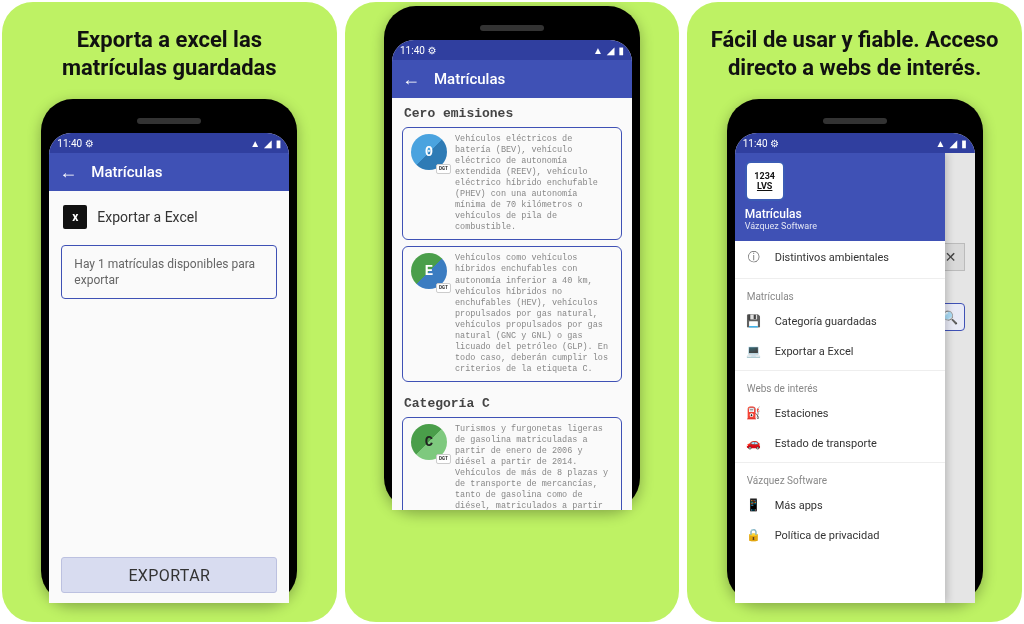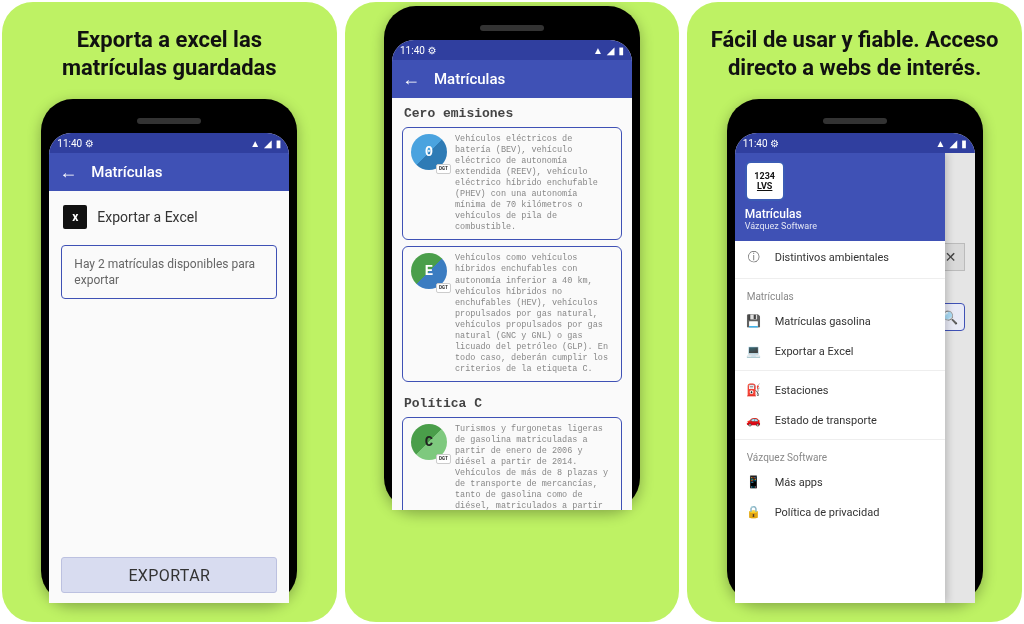--- a/index.html
+++ b/index.html
@@ -225,21 +225,21 @@
       </div>
       <div class="appbar">
         <span class="back">←</span>
         <span>Matrículas</span>
       </div>
       <div class="content">
         <div class="p1-row">
           <div class="excel-icon">x</div>
           <div class="txt">Exportar a Excel</div>
         </div>
-        <div class="p1-box">Hay 2 matrículas disponibles para exportar</div>
+        <div class="p1-box">Hay 1 matrículas disponibles para exportar</div>
         <div class="p1-btn">EXPORTAR</div>
       </div>
     </div>
   </div>
 </div>
 
 <div class="panel">
   <div class="phone">
     <div class="speaker"></div>
     <div class="phone-inner">
@@ -264,21 +264,21 @@
             </div>
           <div class="card-text">Vehículos eléctricos de batería (BEV), vehículo eléctrico de autonomía extendida (REEV), vehículo eléctrico híbrido enchufable (PHEV) con una autonomía mínima de 70 kilómetros o vehículos de pila de combustible.</div>
         </div>
         <div class="card">
           <div class="badge badge-eco">
               <span>E</span>
               <span class="dgt">DGT</span>
             </div>
           <div class="card-text">Vehículos como vehículos híbridos enchufables con autonomía inferior a 40 km, vehículos híbridos no enchufables (HEV), vehículos propulsados por gas natural, vehículos propulsados por gas natural (GNC y GNL) o gas licuado del petróleo (GLP). En todo caso, deberán cumplir los criterios de la etiqueta C.</div>
         </div>
-        <div class="cat-title">Política C</div>
+        <div class="cat-title">Categoría C</div>
         <div class="card">
           <div class="badge badge-c">
               <span>C</span>
               <span class="dgt">DGT</span>
             </div>
           <div class="card-text">Turismos y furgonetas ligeras de gasolina matriculadas a partir de enero de 2006 y diésel a partir de 2014. Vehículos de más de 8 plazas y de transporte de mercancías, tanto de gasolina como de diésel, matriculados a partir de 2014. Por tanto, los de gasolina deben cumplir la norma Euro 4,5 y 6 y en Diésel la Euro 6.</div>
         </div>
         <div class="cat-title">Categoría B</div>
       </div>
     </div>
@@ -313,27 +313,28 @@
             <div class="drawer-sub">Vázquez Software</div>
           </div>
           <div class="drawer-item">
             <span class="ic">ⓘ</span>
             <span>Distintivos ambientales</span>
           </div>
           <div class="divider"></div>
           <div class="drawer-section">Matrículas</div>
           <div class="drawer-item">
             <span class="ic">💾</span>
-            <span>Matrículas gasolina</span>
+            <span>Categoría guardadas</span>
           </div>
           <div class="drawer-item">
             <span class="ic">💻</span>
             <span>Exportar a Excel</span>
           </div>
           <div class="divider"></div>
+          <div class="drawer-section">Webs de interés</div>
           <div class="drawer-item">
             <span class="ic">⛽</span>
             <span>Estaciones</span>
           </div>
           <div class="drawer-item">
             <span class="ic">🚗</span>
             <span>Estado de transporte</span>
           </div>
           <div class="divider"></div>
           <div class="drawer-section">Vázquez Software</div>

